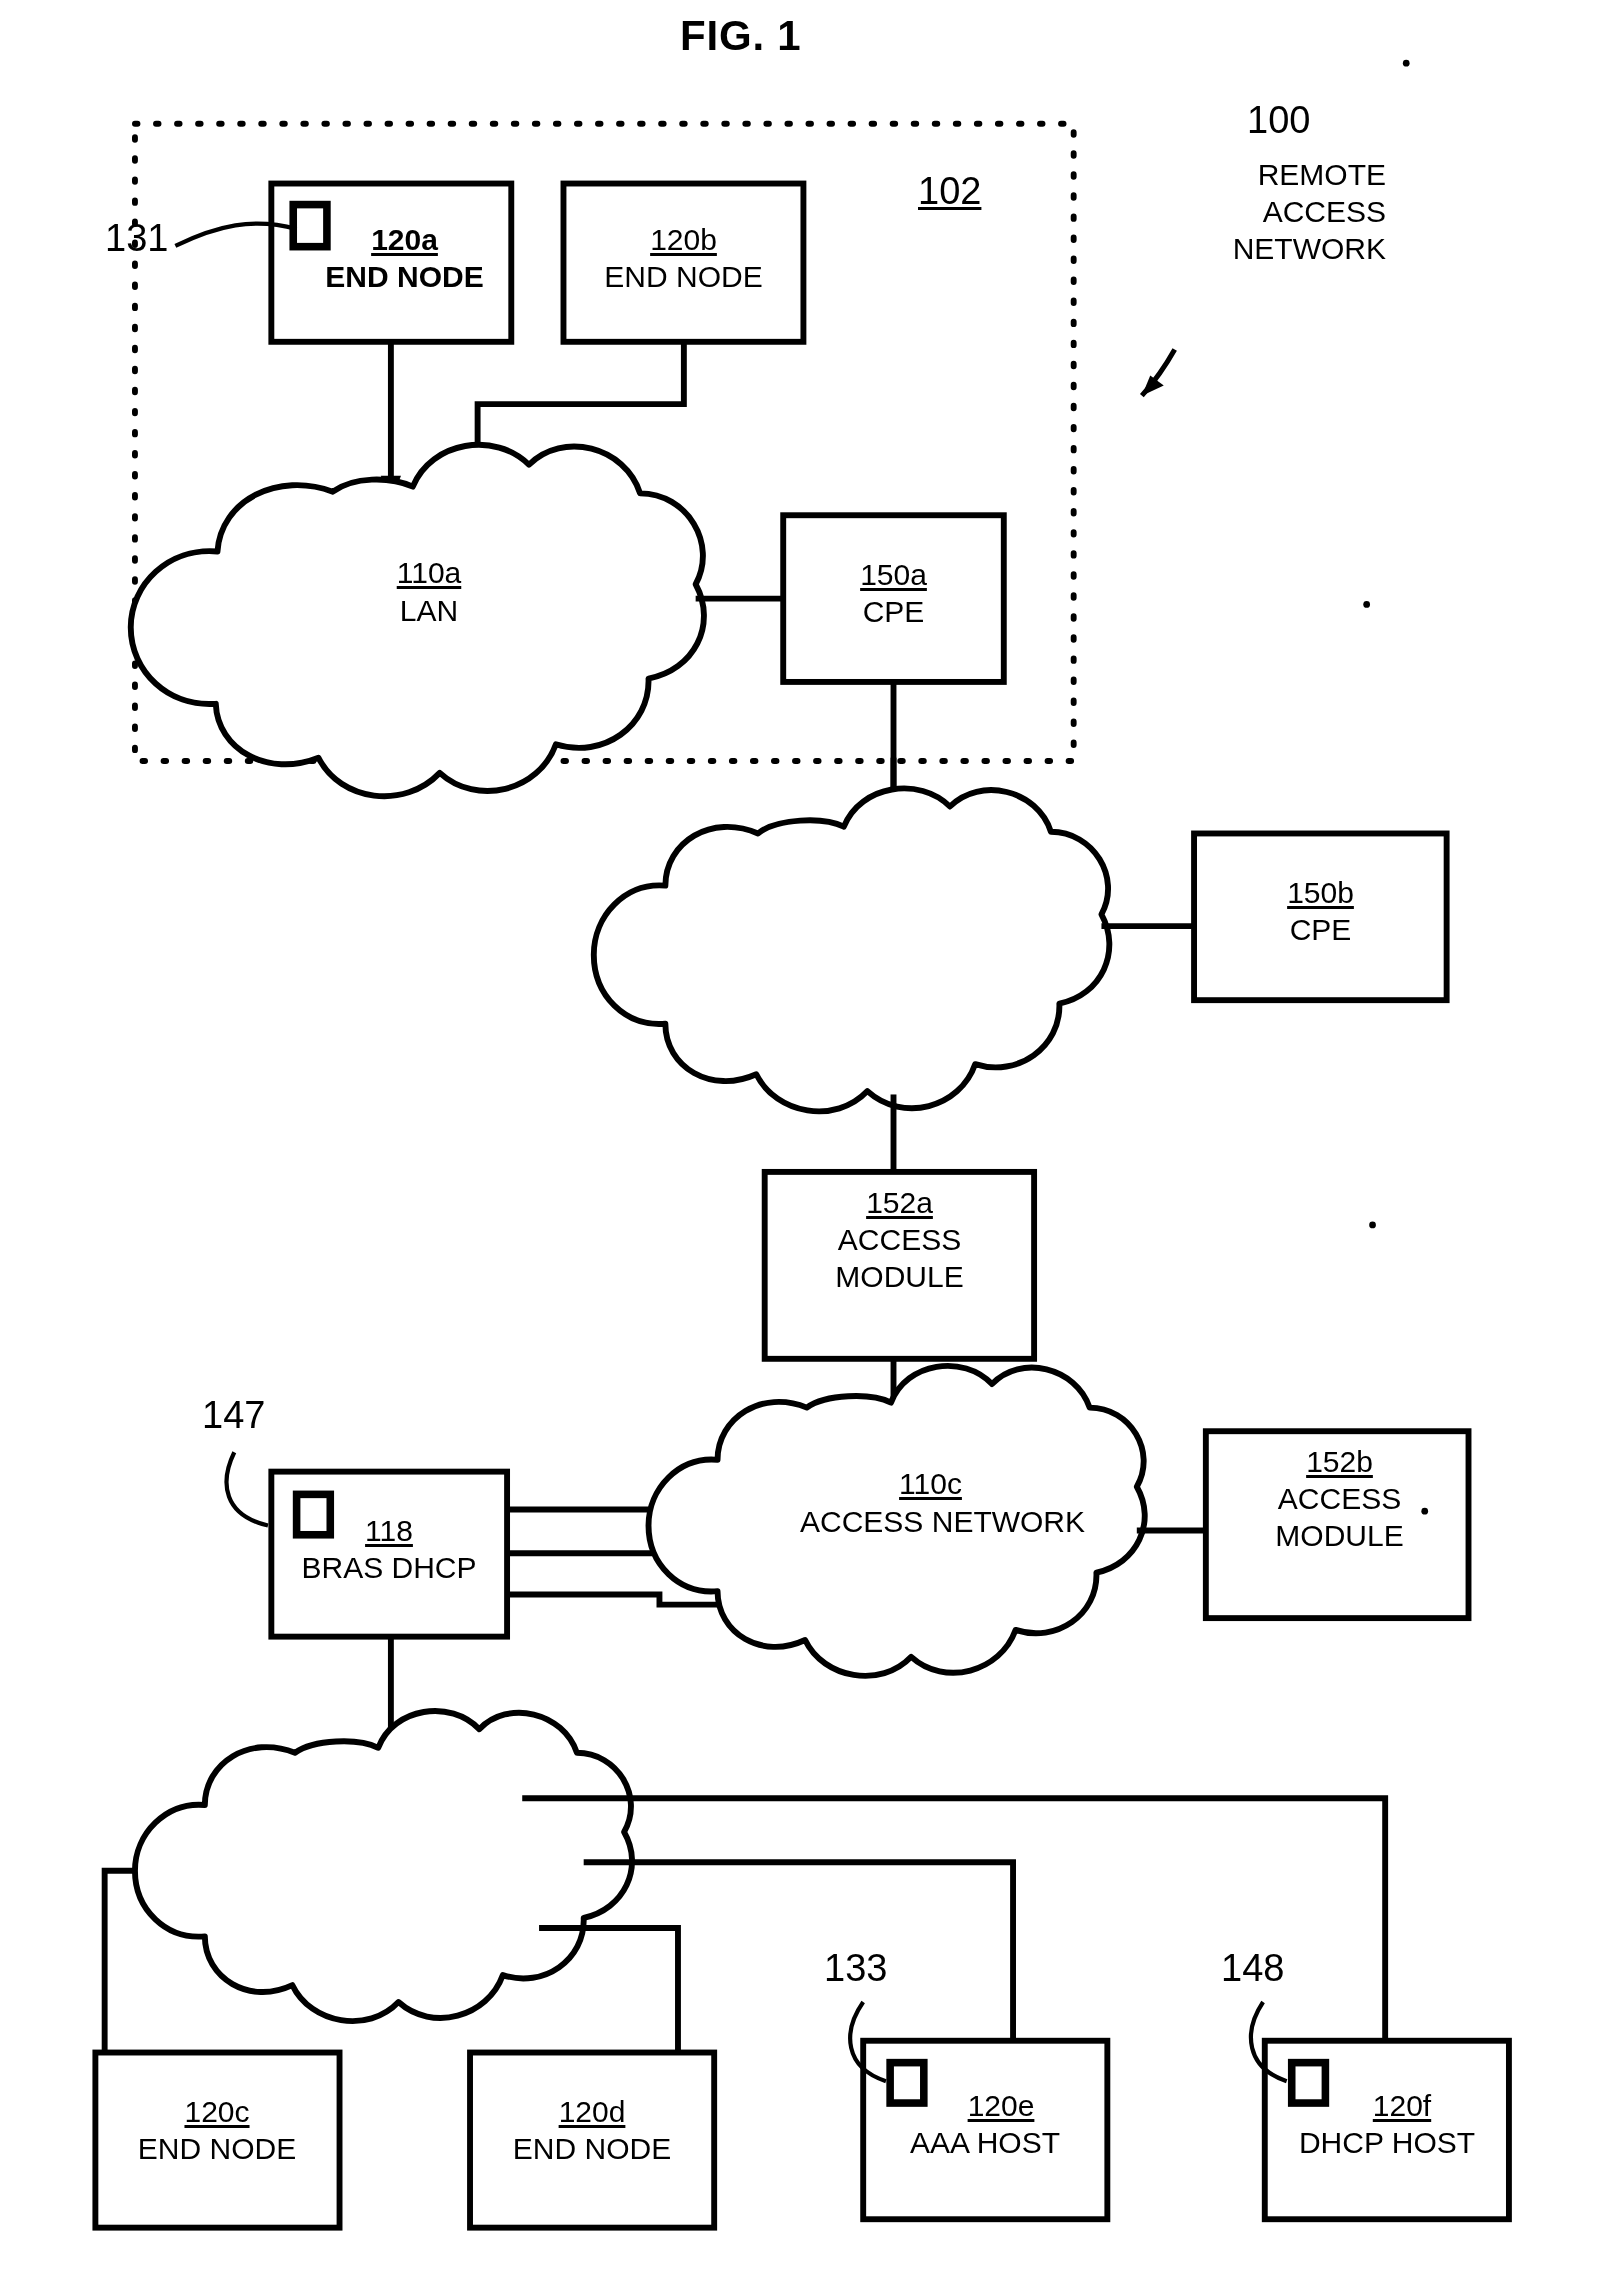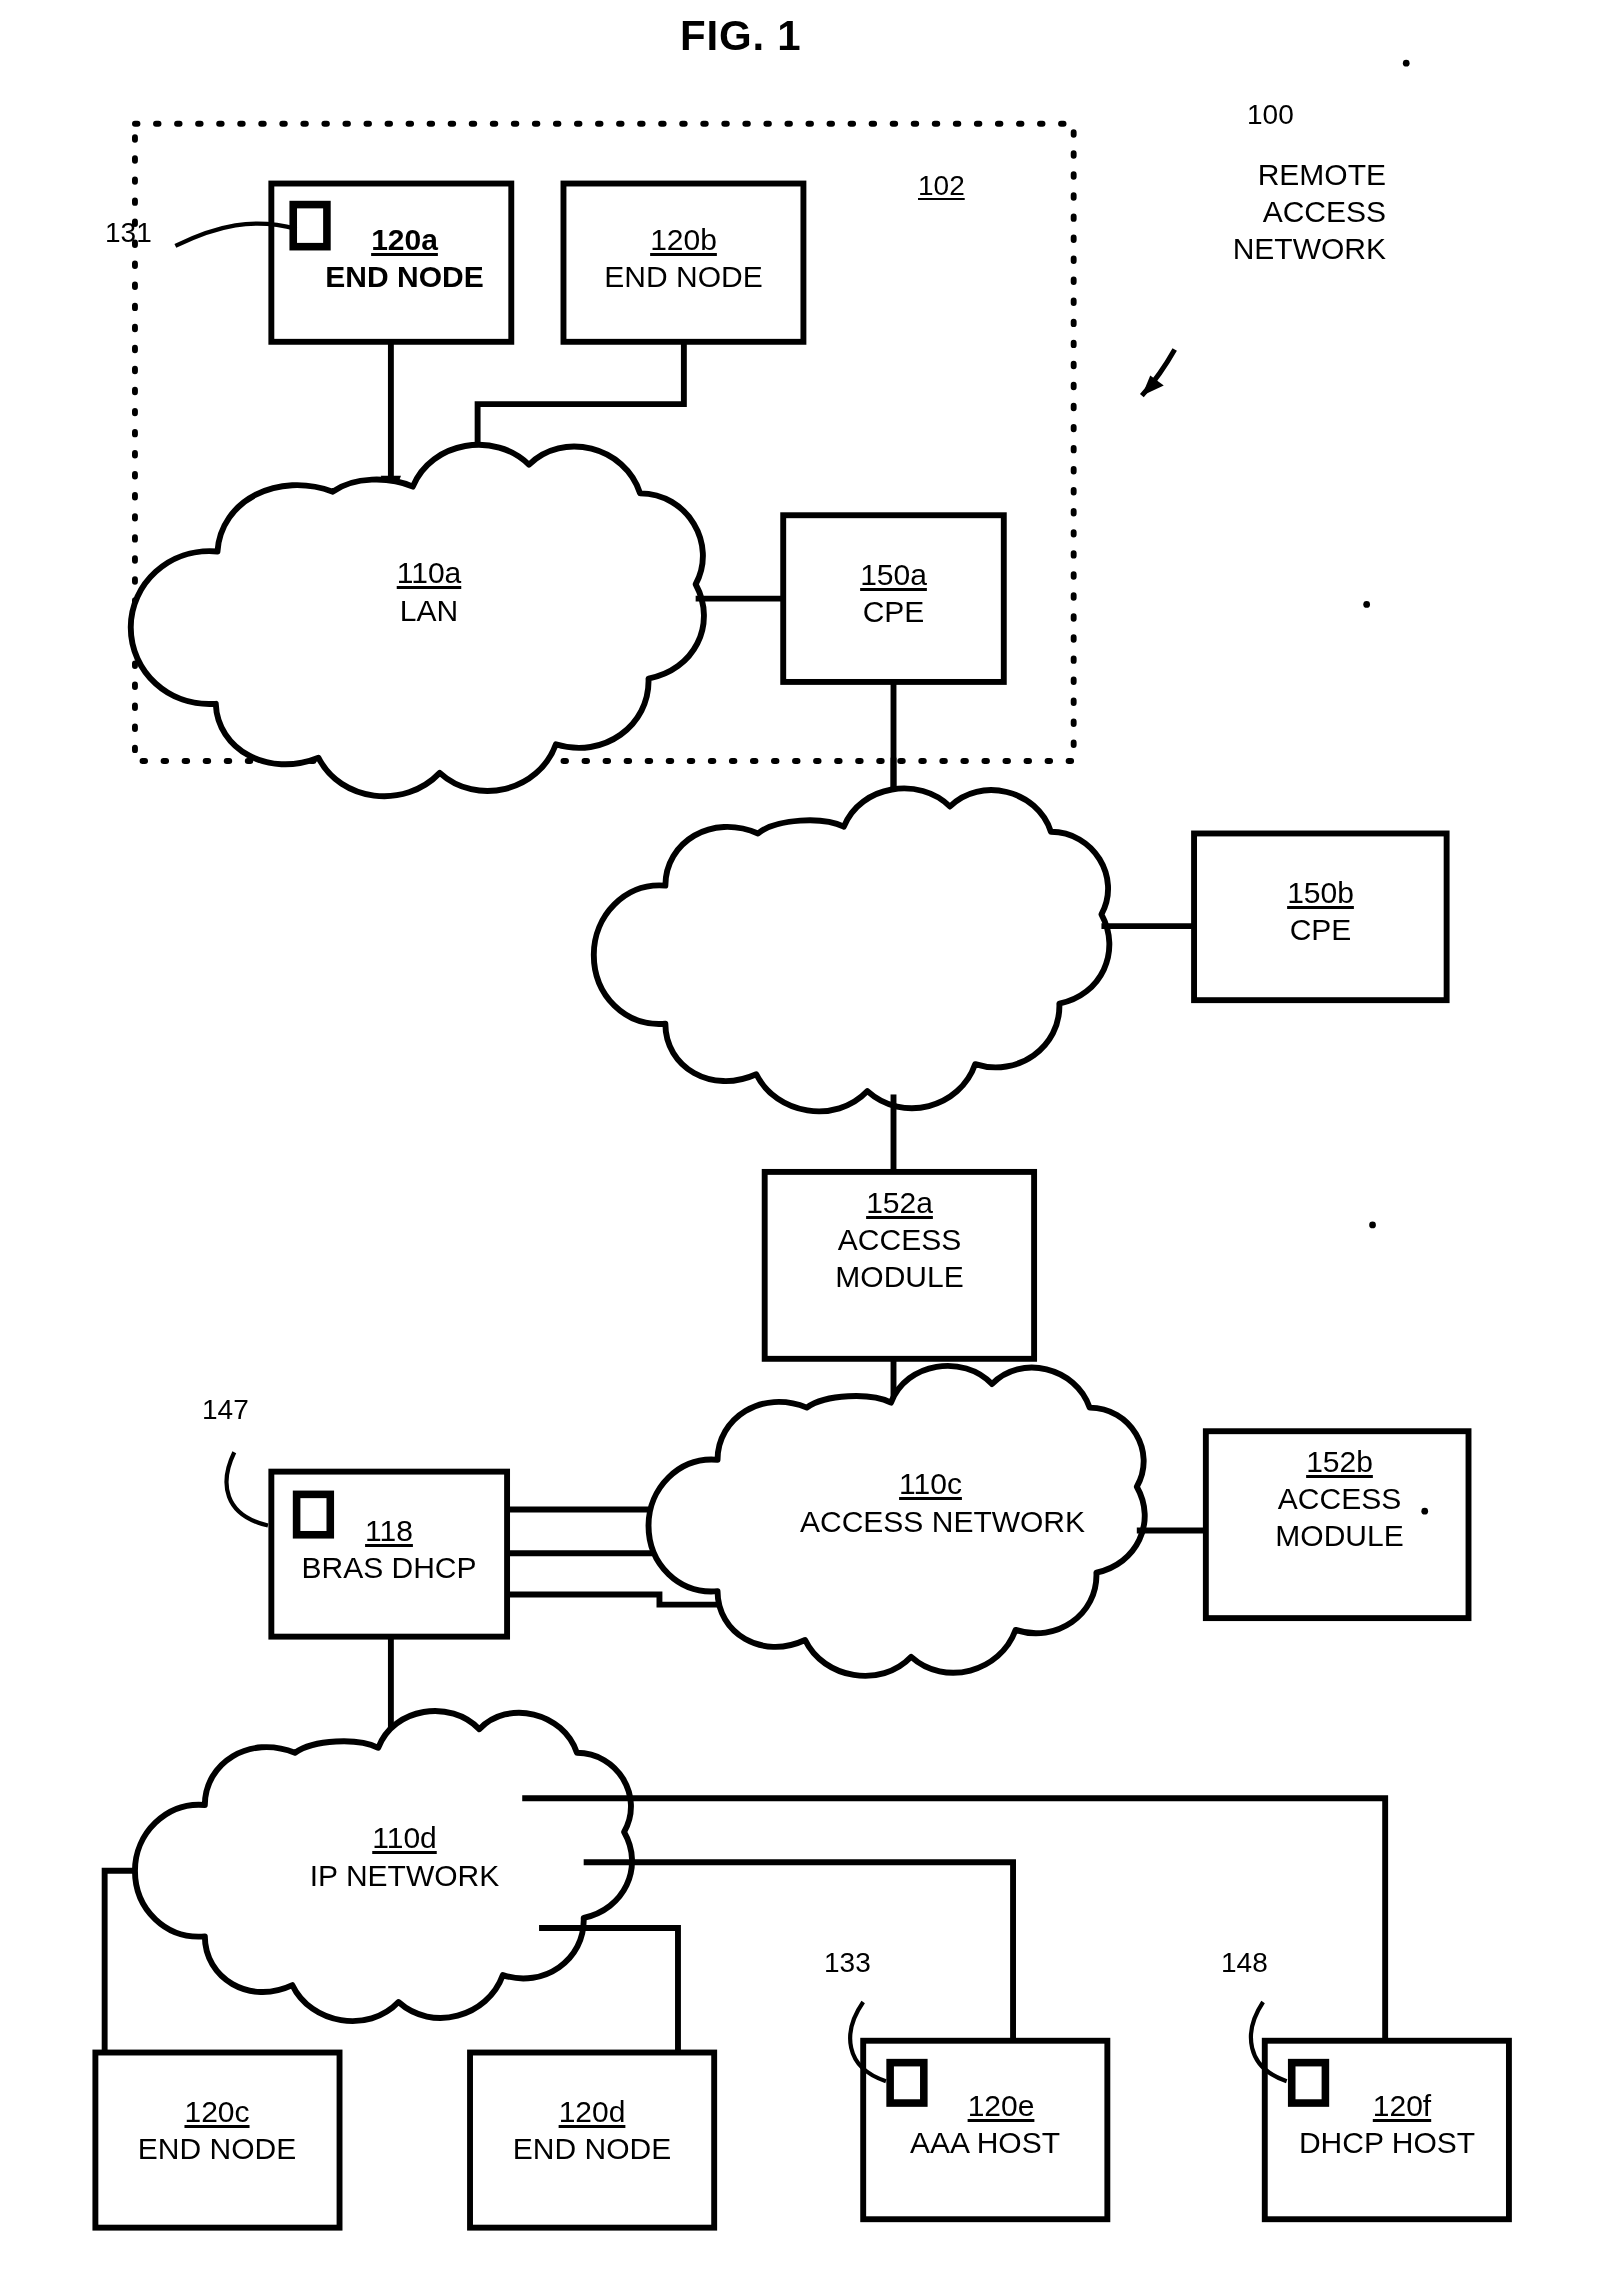--- a/index.html
+++ b/index.html
@@ -16,21 +16,21 @@
 
   .fig-title{
     position:absolute;
     font-size:42px;
     font-weight:bold;
     letter-spacing:0.8px;
     white-space:nowrap;
   }
   .ref-num{
     position:absolute;
-    font-size:28px;
+    font-size:38px;
     white-space:nowrap;
   }
   .ref-num.ul{ text-decoration:underline; text-underline-offset:2.5px; }
 
   .corner-label{
     position:absolute;
     font-size:30px;
     line-height:37px;
     text-align:right;
     white-space:nowrap;
@@ -277,24 +277,20 @@
     <span>ACCESS</span>
     <span>NETWORK</span>
   </div>
 
   <div class="boxlabel" style="left:1213px; top:1443px; width:253px;">
     <span class="id">152b</span>
     <span class="nm">ACCESS</span>
     <span class="nm">MODULE</span>
   </div>
 
-  <div class="cloudlabel" style="left:278px; top:1819px; width:253px;">
-    <span class="id">110d</span>
-    <span>IP NETWORK</span>
-  </div>
 
   <div class="boxlabel" style="left:120px; top:2093px; width:194px;">
     <span class="id">120c</span>
     <span class="nm">END NODE</span>
   </div>
 
   <div class="boxlabel" style="left:495px; top:2093px; width:194px;">
     <span class="id">120d</span>
     <span class="nm">END NODE</span>
   </div>

